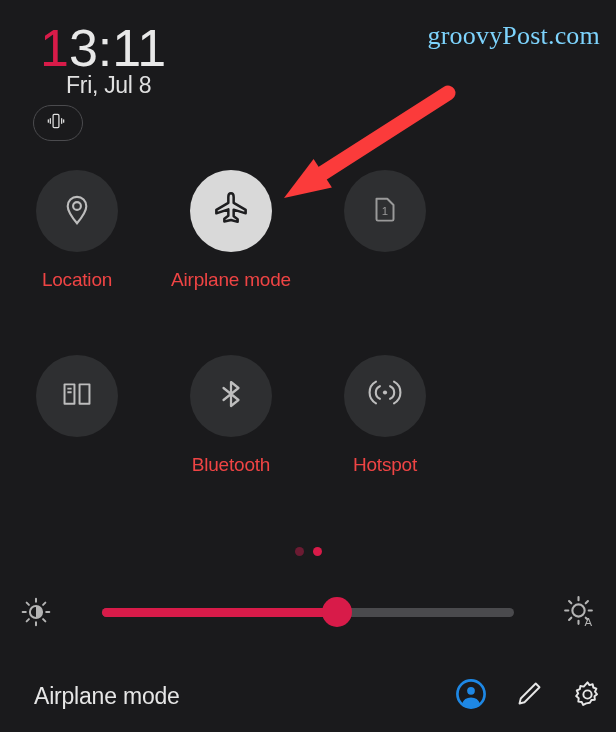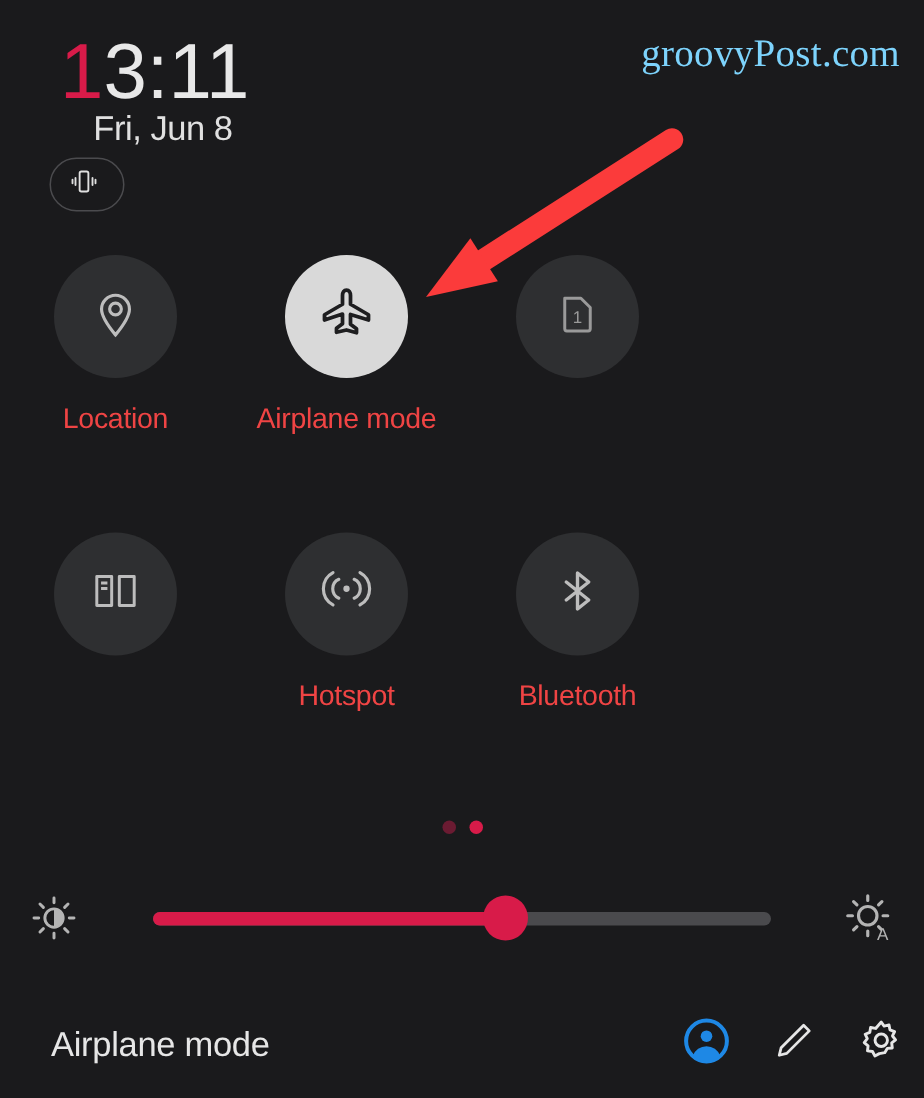--- a/index.html
+++ b/index.html
@@ -223,21 +223,21 @@
 </style>
 </head>
 <body>
 
 <div id="screen" style="background: rgb(26, 26, 28);">
 
   <div id="header">
 
     <div id="clock-row">
       <div id="clock-time"><span class="accent">1</span><span>3:11</span></div>
-      <div id="clock-date">Fri, Jun 8</div>
+      <div id="clock-date">Fri, Jul 8</div>
     </div>
 
     <div id="watermark">groovyPost.com</div>
 
     <div id="vibrate-pill">
       <span>
         <svg width="20" height="20" viewBox="0 0 24 24" fill="none" stroke="#e0e0e0" stroke-width="1.5" stroke-linecap="round">
           <rect x="8.5" y="4" width="7" height="16" rx="1.4"></rect>
           <path d="M5.2 9.2 L5.2 14.8"></path>
           <path d="M2.8 10.6 L2.8 13.4"></path>
@@ -296,41 +296,41 @@
             <path d="M13.8 5.2h7v13.6h-7z"></path>
             <path d="M5.2 8.2h3M5.2 10.8h3"></path>
           </svg>
         </span>
       </div>
     </div>
 
     <div class="tile">
       <div class="tile-circle" style="background: rgb(46, 47, 49);">
         <span>
+          <svg width="36" height="36" viewBox="0 0 24 24" fill="none" stroke="#bdbdbd" stroke-width="1.5" stroke-linejoin="round" stroke-linecap="round">
+            <path d="M7 8l10 8-5 4V4l5 4-10 8"></path>
+          </svg>
+        </span>
+      </div>
+      <div class="tile-label">Bluetooth</div>
+    </div>
+
+    <div class="tile">
+      <div class="tile-circle" style="background: rgb(46, 47, 49);">
+        <span>
           <svg width="36" height="36" viewBox="0 0 24 24" fill="none" stroke="#bdbdbd" stroke-width="1.4" stroke-linecap="round">
             <circle cx="12" cy="11" r="1.4" fill="#bdbdbd" stroke="none"></circle>
             <path d="M8.6 15.2a4.6 4.6 0 0 1 0-8.4"></path>
             <path d="M15.4 6.8a4.6 4.6 0 0 1 0 8.4"></path>
             <path d="M6 18.2a8.2 8.2 0 0 1 0-14.4"></path>
             <path d="M18 3.8a8.2 8.2 0 0 1 0 14.4"></path>
           </svg>
         </span>
       </div>
       <div class="tile-label">Hotspot</div>
-    </div>
-
-    <div class="tile">
-      <div class="tile-circle" style="background: rgb(46, 47, 49);">
-        <span>
-          <svg width="36" height="36" viewBox="0 0 24 24" fill="none" stroke="#bdbdbd" stroke-width="1.5" stroke-linejoin="round" stroke-linecap="round">
-            <path d="M7 8l10 8-5 4V4l5 4-10 8"></path>
-          </svg>
-        </span>
-      </div>
-      <div class="tile-label">Bluetooth</div>
     </div>
 
     <div class="tile"></div>
   </div>
 
   <div id="page-dots">
     <div class="page-dot" style="background: rgb(107, 27, 50);"></div>
     <div class="page-dot active" style="background: rgb(216, 27, 73);"></div>
   </div>
 

